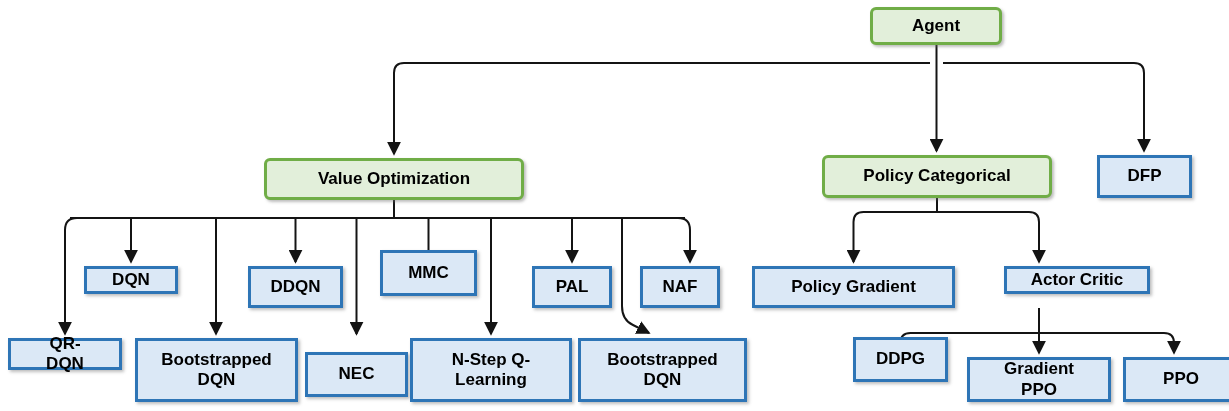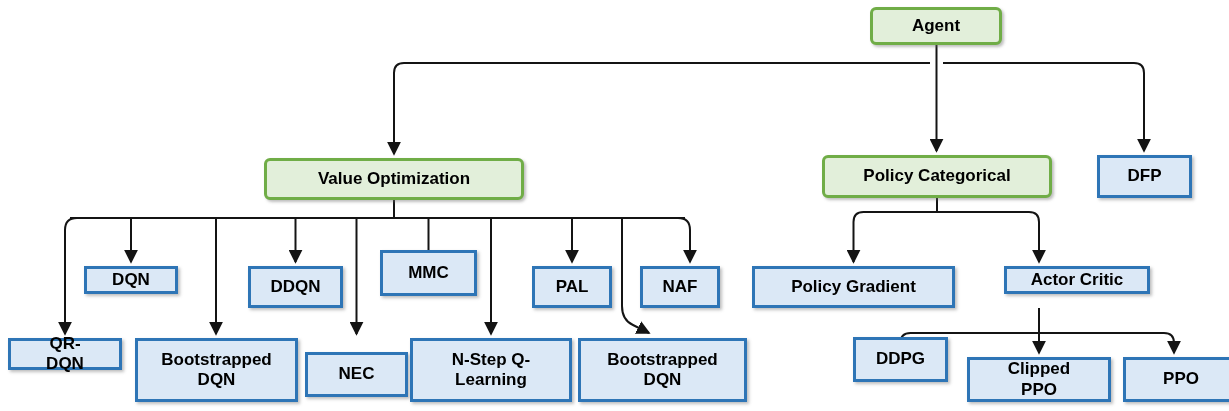--- a/index.html
+++ b/index.html
@@ -106,14 +106,14 @@
 <div class="node blue" style="left:8px;    top:338px; width:114px; height:32px">QR-DQN</div>
 <div class="node blue" style="left:135px;  top:338px; width:163px; height:64px">Bootstrapped DQN</div>
 <div class="node blue" style="left:305px;  top:352px; width:103px; height:45px">NEC</div>
 <div class="node blue" style="left:410px;  top:338px; width:162px; height:64px">N-Step Q-Learning</div>
 <div class="node blue" style="left:578px;  top:338px; width:169px; height:64px">Bootstrapped DQN</div>
 
 <div class="node blue" style="left:752px;  top:266px; width:203px; height:42px">Policy Gradient</div>
 <div class="node blue" style="left:1004px;  top:266px; width:146px; height:28px">Actor Critic</div>
 
 <div class="node blue" style="left:853px;  top:337px; width:95px;  height:45px">DDPG</div>
-<div class="node blue" style="left:967px;  top:357px; width:144px; height:45px">Clipped PPO</div>
+<div class="node blue" style="left:967px;  top:357px; width:144px; height:45px">Gradient PPO</div>
 <div class="node blue" style="left:1123px; top:357px; width:116px; height:45px">PPO</div>
 
 </body></html>

